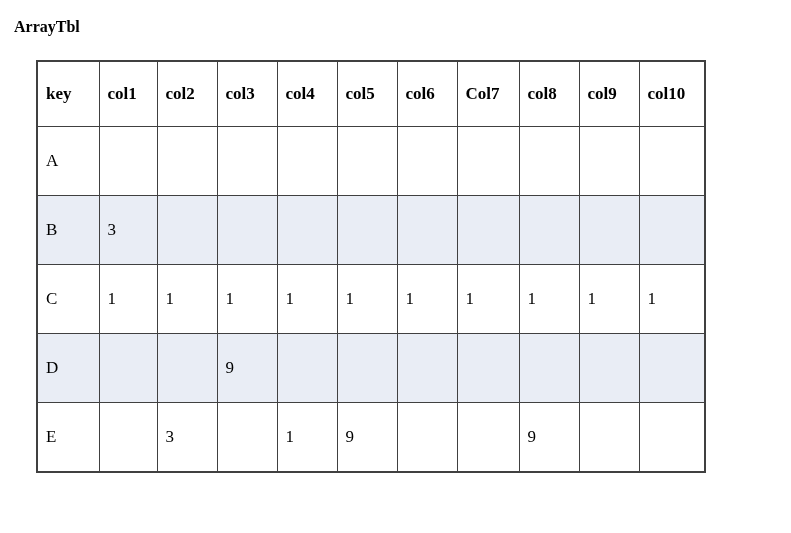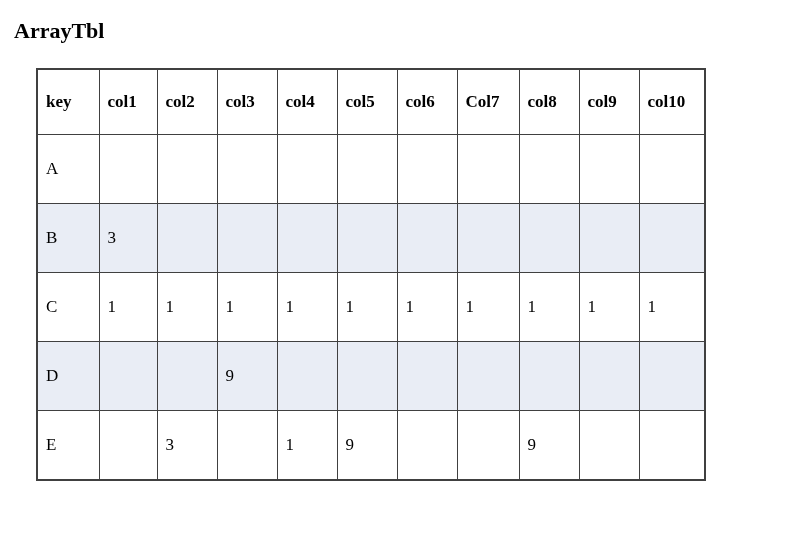--- a/index.html
+++ b/index.html
@@ -9,21 +9,21 @@
     width: 791px;
     height: 533px;
   }
   body {
     font-family: "Times New Roman", Times, serif;
     color: #000000;
     padding: 18px 0 0 14px;
     box-sizing: border-box;
   }
   .title {
-    font-size: 22px;
+    font-size: 16px;
     font-weight: bold;
     margin: 0 16px 24px 0;
   }
   .table-wrap {
     margin-left: 22px;
   }
   table {
     border-collapse: collapse;
     table-layout: fixed;
     border: 2px solid #404040;

